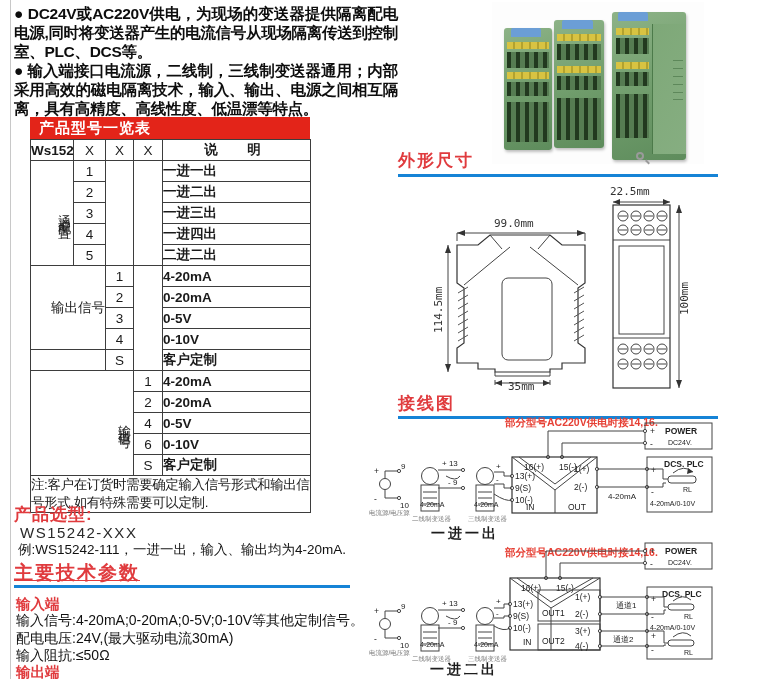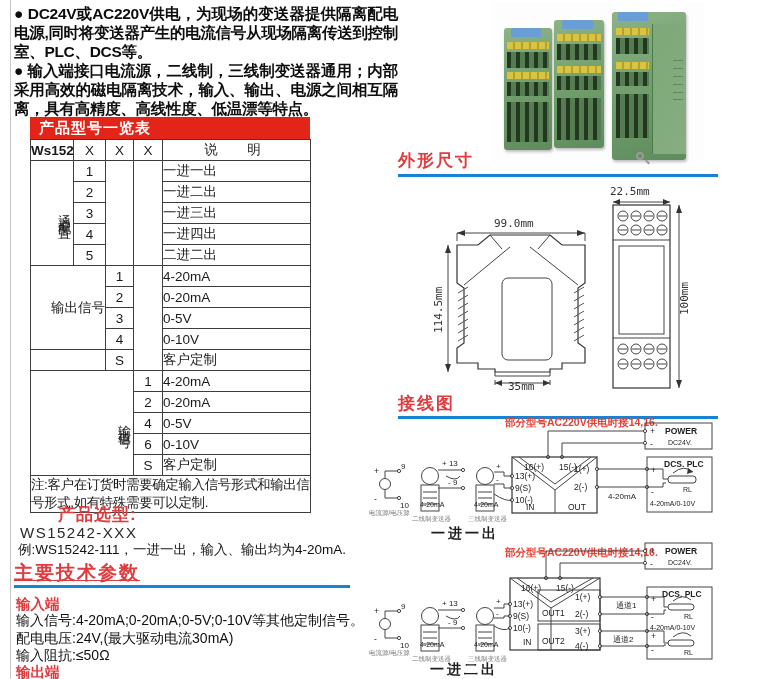--- a/index.html
+++ b/index.html
@@ -19,31 +19,31 @@
   .tbl-wrap { left:30px; top:117px; width:280px; }
   .tbl-banner { height:22px; background:#e32419; color:#fff; font-size:15px; font-weight:bold;
                 line-height:22px; padding-left:9px; letter-spacing:1px; }
   table.model { border-collapse:collapse; width:280px; table-layout:fixed; }
   table.model td { border:1px solid #3d3d3d; font-size:13.5px; color:#1a1a1a;
                    height:21px; padding:0; overflow:hidden; }
   td.c-model { width:43px; text-align:center; font-weight:bold; font-size:12.5px; }
   td.c-x1 { width:32px; text-align:center; }
   td.c-x2 { width:28px; text-align:center; }
   td.c-x3 { width:29px; text-align:center; }
-  td.c-desc { width:148px; padding-left:20px; }
+  td.c-desc { width:148px; padding-left:20px;font-weight:bold; }
   td.hdr { height:20px; text-align:center; font-size:13.5px; }
   td.code { text-align:center; font-size:14px; }
   .vlabel { writing-mode:vertical-lr; text-orientation:upright; letter-spacing:4px;
             font-size:13px; display:inline-block; }
   td.vcell { text-align:right; vertical-align:middle; }
   td.note { font-size:10px; letter-spacing:-0.4px; padding:1px 3px; height:20px; color:#222; }
 
   
   .red-h { color:#e03b3e; font-weight:bold; }
-  .h-sel { left:14px; top:503px; font-size:17px; letter-spacing:1px;margin-left:44px; }
+  .h-sel { left:14px; top:503px; font-size:17px; letter-spacing:1px; }
   .sel-model { left:20px; top:524px; font-size:15px; letter-spacing:1.5px; color:#2a2a2a; font-weight:500; }
   .sel-example { left:18px; top:541px; font-size:13.5px; color:#111; }
   .h-tech { left:14px; top:560px; font-size:19px; letter-spacing:2px;text-decoration:underline; }
   .blue-rule { height:3px; background:#1583d6; }
   .rule-tech { left:14px; top:585px; width:336px; }
   .t-io { font-size:14.5px; }
   .t-in { left:16px; top:595px; }
   .t-line { font-size:14px; color:#101010; }
   .t-l1 { left:16px; top:612px; }
   .t-l2 { left:16px; top:630px; }

